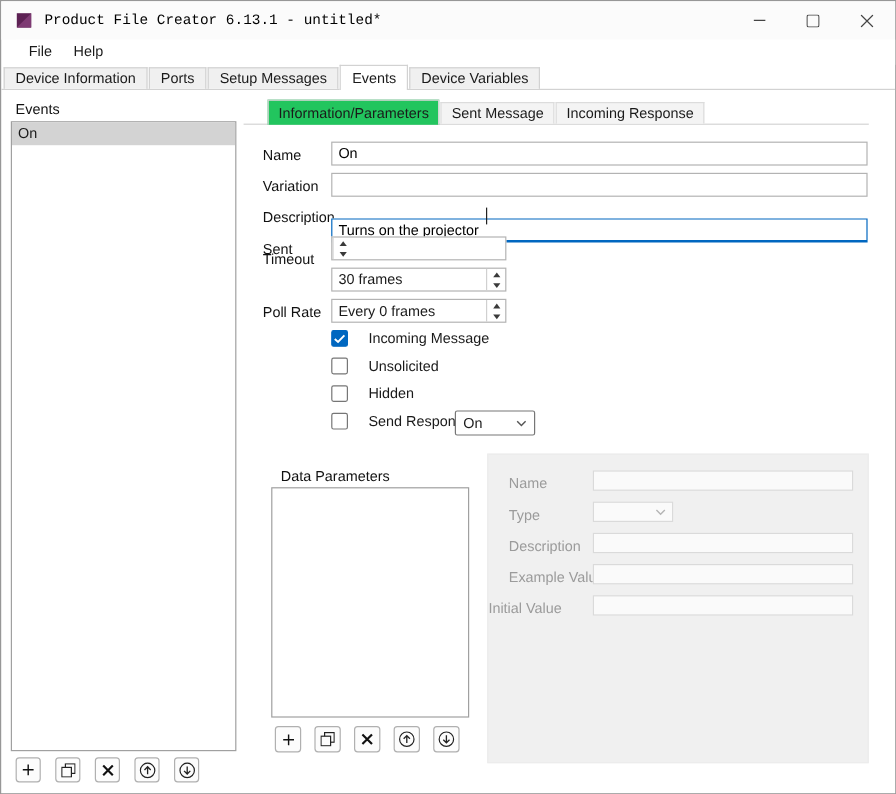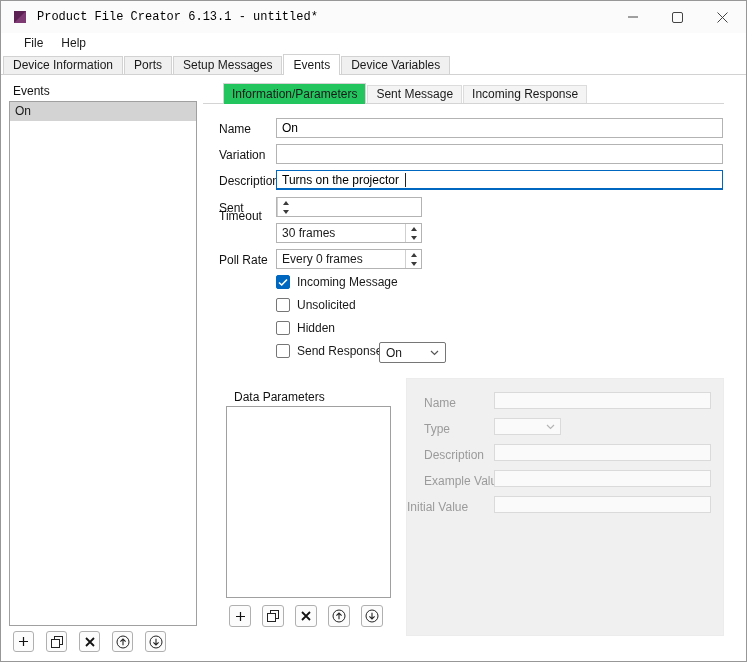--- a/index.html
+++ b/index.html
@@ -40,21 +40,21 @@
     font-family:"Liberation Sans","DejaVu Sans",sans-serif; font-size:12px; padding:0 5px; outline:none;
   }
   .frm-input.focused{ border:1px solid var(--accent); border-bottom:2px solid var(--accent); }
   .text-cursor{ position:absolute; width:1px; background:#222; }
   .spinbox{ position:absolute; height:20px; width:146px; border:1px solid #b3b3b3; background:#fff; display:flex; }
   .spin-text{ flex:1; line-height:18px; padding-left:5px; white-space:nowrap; overflow:hidden; }
   .spin-btns{ width:16px; border-left:1px solid #d0d0d0; display:flex; flex-direction:column; }
   .spin-btn{ flex:1; display:flex; align-items:center; justify-content:center; }
   .tri-up{ width:0; height:0; border-left:3.5px solid transparent; border-right:3.5px solid transparent; border-bottom:4px solid #3a3a3a; }
   .tri-down{ width:0; height:0; border-left:3.5px solid transparent; border-right:3.5px solid transparent; border-top:4px solid #3a3a3a; }
-  .cb-row{ position:absolute; display:flex; align-items:center; gap:7px; height:16px; }
+  .cb-row{ position:absolute; display:flex; align-items:center; gap:17px; height:16px; }
   .cb{ width:14px; height:14px; border:1px solid #767676; border-radius:2px; background:#fff; display:flex; align-items:center; justify-content:center; flex:0 0 auto; }
   .cb svg{ display:none; }
   .cb.checked{ background:var(--accent); border-color:var(--accent); }
   .cb.checked svg{ display:block; }
   .cb-label{ line-height:16px; white-space:nowrap; }
   .combo{ position:absolute; border:1px solid #767676; border-radius:2px; background:#fff; display:flex; align-items:center; justify-content:space-between; padding:0 6px; }
   
   .toolbar{ position:absolute; display:flex; }
   .toolbar.gap12{ gap:12px; } .toolbar.gap11{ gap:11px; }
   .tool-btn{ border:1px solid #b0b0b0; border-radius:3px; background:#fcfcfc; display:flex; align-items:center; justify-content:center; }
@@ -149,21 +149,21 @@
     <div class="stab">Incoming Response</div>
   </div>
 
   <div class="frm-label" style="left:218px;top:121px">Name</div>
   <input class="frm-input" style="left: 275px; top: 117px; width: 447px;" value="On">
 
   <div class="frm-label" style="left:218px;top:147px">Variation</div>
   <input class="frm-input" style="left: 275px; top: 143px; width: 447px;" value="">
 
   <div class="frm-label" style="left:218px;top:173px">Description</div>
-  <input class="frm-input focused" style="left: 275px; top: 169px; width: 447px;" value="Turns on the projector">
+  <input class="frm-input focused" style="left: 275px; top: 181px; width: 447px;" value="Turns on the projector">
   <div class="text-cursor" style="left:404px;top:172px;height:14px"></div>
 
   <div class="frm-label" style="left:218px;top:200px">Sent</div>
   <div class="spinbox" style="left:275px;top:196px">
     <div class="spin-btns">
       <div class="spin-btn">
           <span class="tri-up"></span>
         </div>
       <div class="spin-btn">
           <span class="tri-down"></span>

